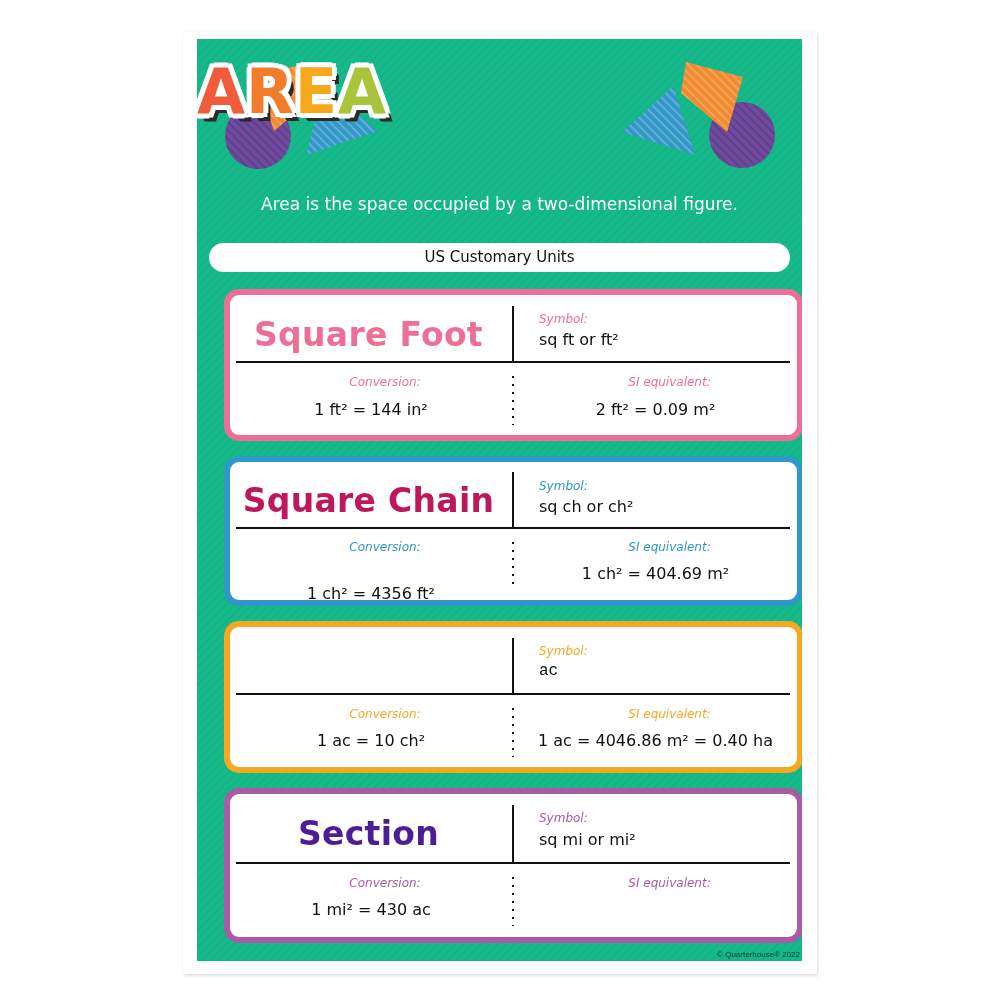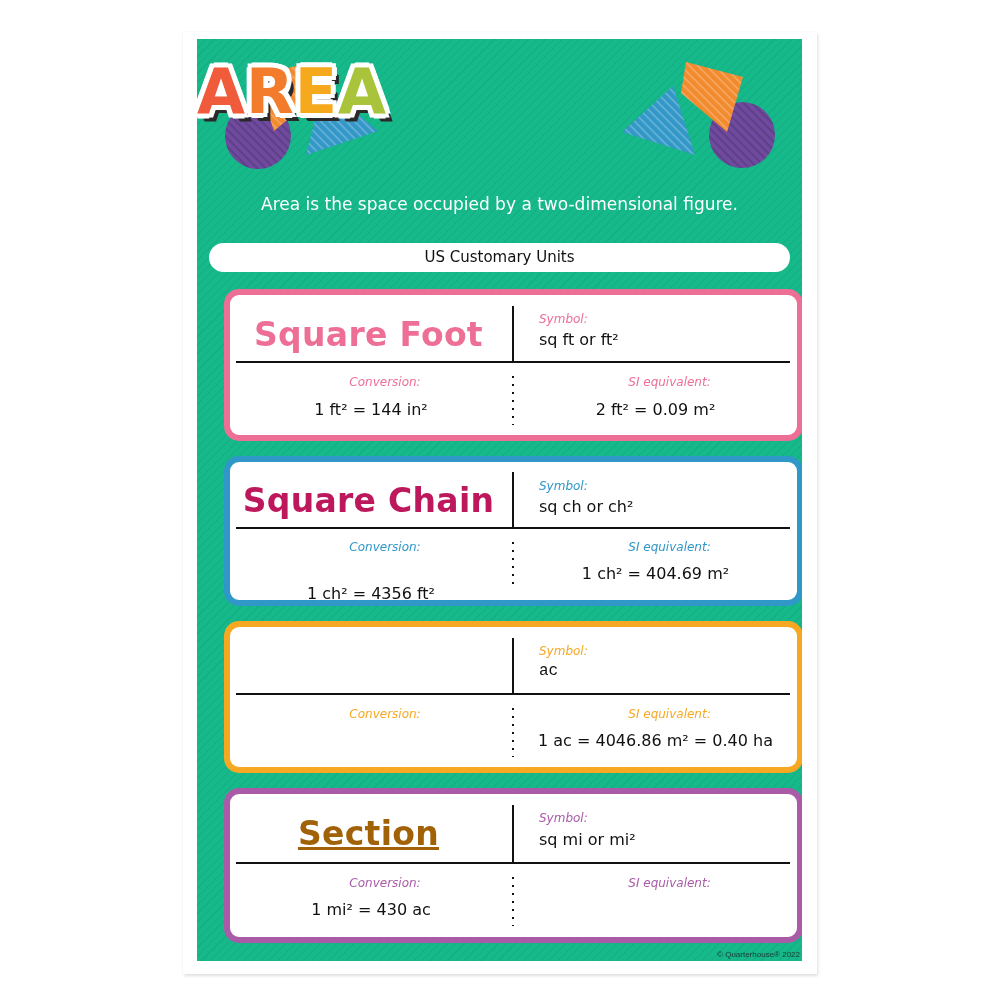--- a/index.html
+++ b/index.html
@@ -144,26 +144,27 @@
     <div class="si-val" style="top:102px;">1 ch² = 404.69 m²</div>
   </div>
 
   <div class="card" style="top:582px; height:140px; border-color:#f6a823;">
     <div class="vline" style="top:11px; height:56px;"></div>
     <div class="hline" style="top:66px;"></div>
     <div class="sym-label" style="top:17px; color:#f6a823;">Symbol:</div>
     <div class="sym-val" style="top:35px;font-family:Liberation Mono, monospace;">ac</div>
     <div class="dots" style="top:78px; height:52px;"></div>
     <div class="conv-label" style="top:80px; color:#f6a823;">Conversion:</div>
+    <div class="conv-val" style="top:104px;">1 ac = 10 ch²</div>
     <div class="si-label" style="top:80px; color:#f6a823;">SI equivalent:</div>
     <div class="si-val" style="top:104px;">1 ac = 4046.86 m² = 0.40 ha</div>
   </div>
 
   <div class="card" style="top:749px; height:143px; border-color:#a95ba8;">
-    <div class="name" style="top:20px; color:#a16207;text-decoration:underline;">Section</div>
+    <div class="name" style="top:20px; color:#4c1d95;">Section</div>
     <div class="vline" style="top:11px; height:58px;"></div>
     <div class="hline" style="top:68px;"></div>
     <div class="sym-label" style="top:17px; color:#a95ba8;">Symbol:</div>
     <div class="sym-val" style="top:36px;">sq mi or mi²</div>
     <div class="dots" style="top:80px; height:52px;"></div>
     <div class="conv-label" style="top:82px; color:#a95ba8;">Conversion:</div>
     <div class="conv-val" style="top:106px;">1 mi² = 430 ac</div>
     <div class="si-label" style="top:82px; color:#a95ba8;">SI equivalent:</div>
   </div>
 

